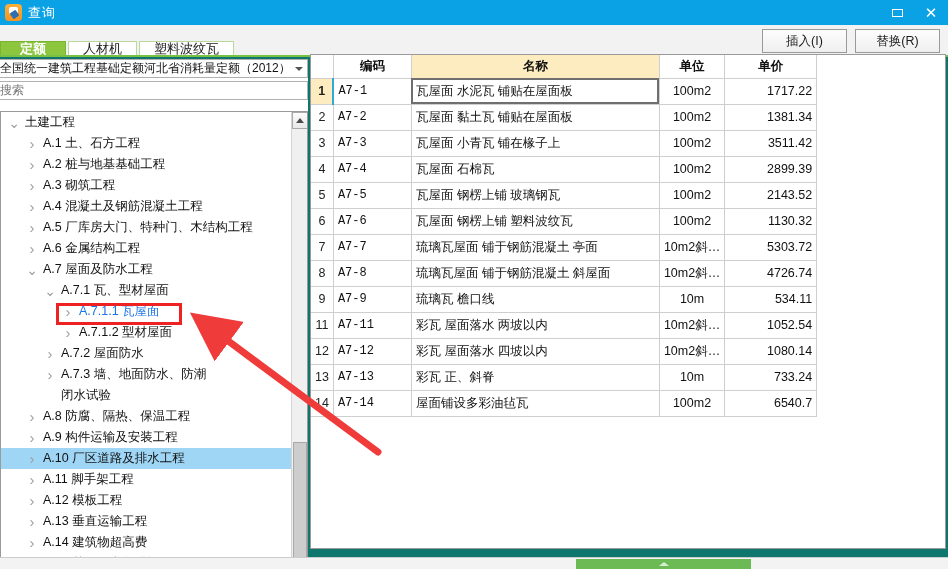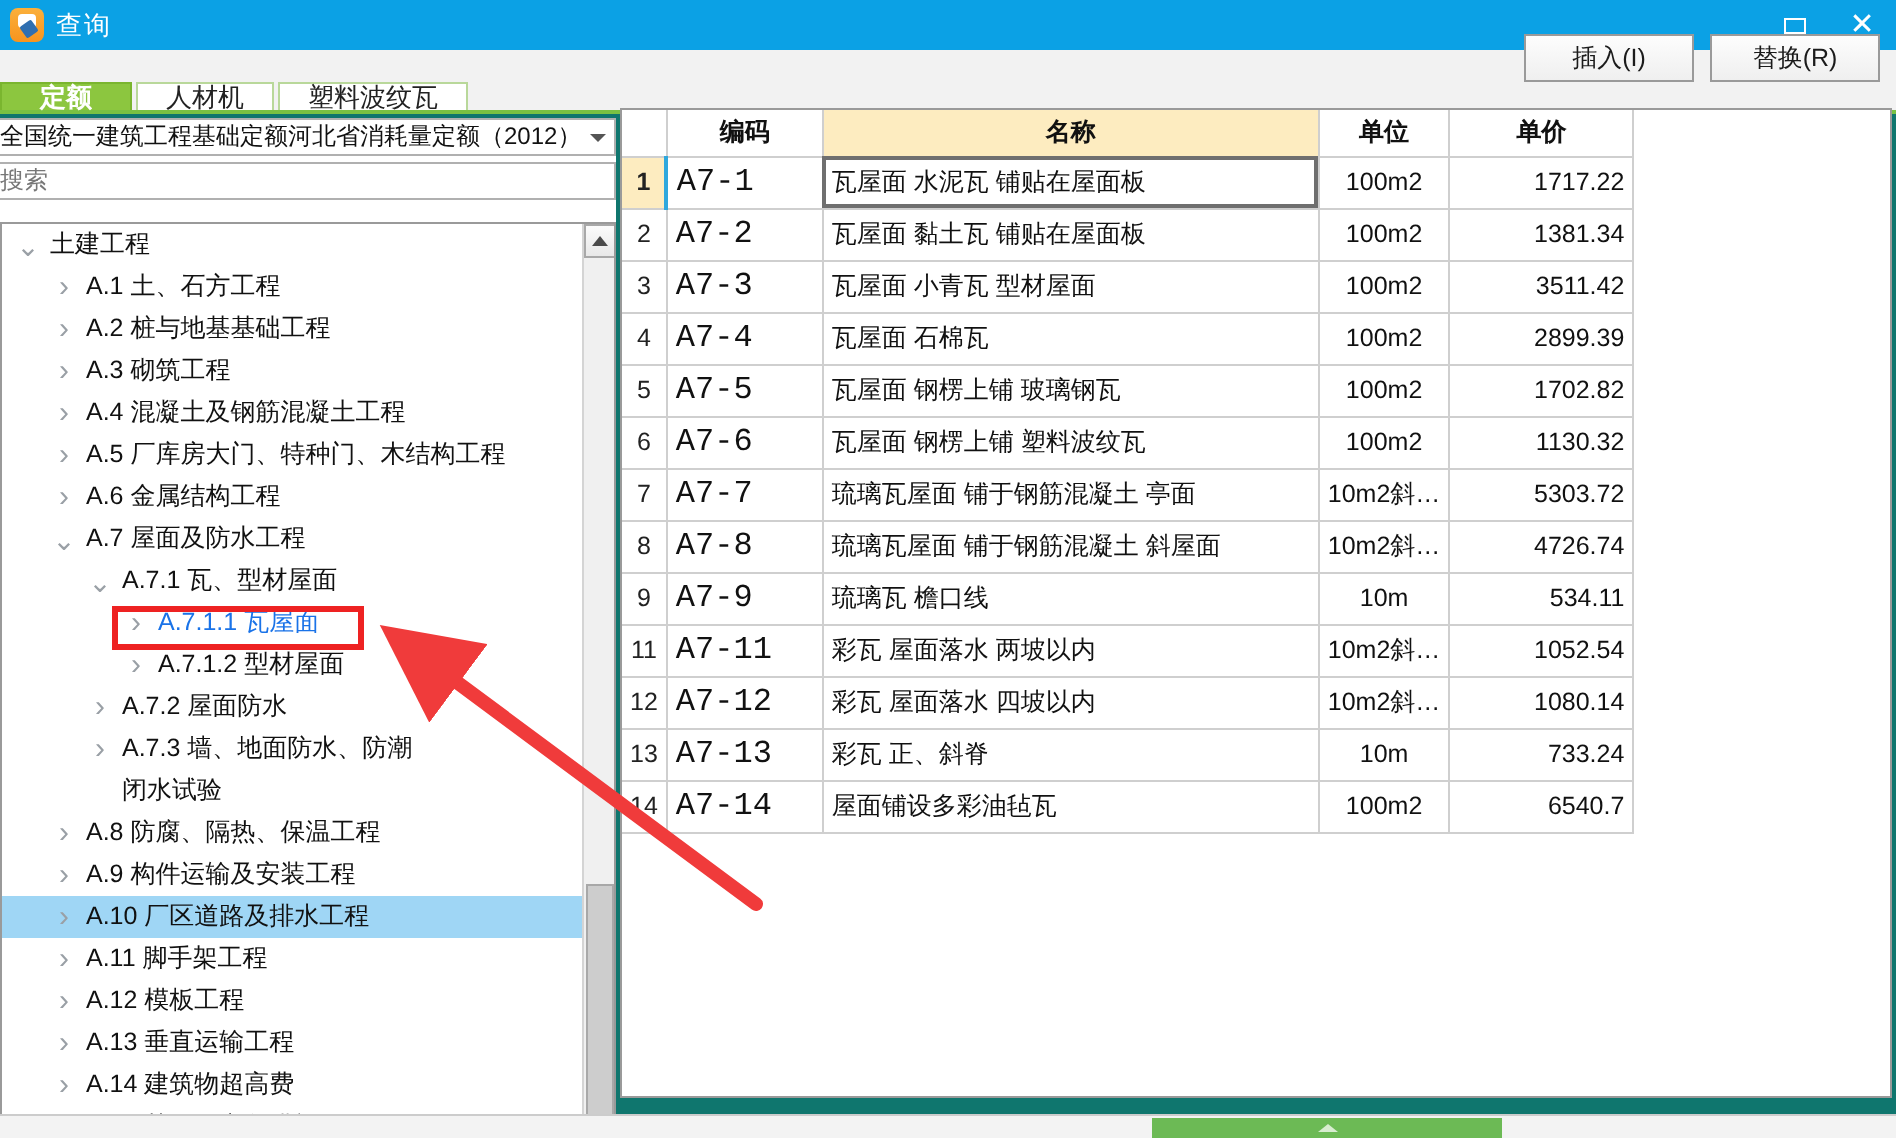--- a/index.html
+++ b/index.html
@@ -77,21 +77,21 @@
     background: #ffffff;
     margin-right: 2px;
   }
   .tab.active {
     background: #8cc63f;
     color: #ffffff;
     font-weight: bold;
     border-color: #7ab52f;
   }
   .toolbar-right {
-    position: absolute; right: 8px; top: 17px;
+    position: absolute; right: 8px; top: 29px;
     display: flex; gap: 8px;
   }
   .tb-btn {
     width: 85px; height: 24px;
     border: 1px solid #9a9a9a;
     background: linear-gradient(#fdfdfd, #efefef);
     font-size: 12.5px; color: #1b1b1b;
     display: flex; align-items: center; justify-content: center;
   }
 
@@ -199,21 +199,21 @@
   table.grid thead th.name-h { background: #fdecc0; }
   table.grid tbody td.rownum {
     text-align: center;
     color: #222;
     background: #ffffff;
   }
   table.grid tbody tr.cur td.rownum {
     background: #fdecc0; font-weight: bold;
     border-right: 2px solid #2fa8dd;
   }
-  td.code { font-family: "Liberation Mono", "DejaVu Sans Mono", monospace; font-size: 16px; text-align: left; padding-left: 3px; }
+  td.code { font-family: "Liberation Mono", "DejaVu Sans Mono", monospace; font-size: 12px; text-align: left; padding-left: 3px; }
   td.name { text-align: left; padding-left: 5px; }
   td.unit { text-align: center; }
   td.price { text-align: right; padding-right: 7px; }
   tr.cur td.name {
     outline: 2px solid #6f6f6f;
     outline-offset: -2px;
   }
   .col-n { width: 21px; }
   .col-c { width: 78px; }
   .col-m { width: 248px; }
@@ -446,37 +446,37 @@
           <tr>
             <td class="rownum">2</td>
             <td class="code">A7-2</td>
             <td class="name">瓦屋面 黏土瓦 铺贴在屋面板</td>
             <td class="unit">100m2</td>
             <td class="price">1381.34</td>
           </tr>
           <tr>
             <td class="rownum">3</td>
             <td class="code">A7-3</td>
-            <td class="name">瓦屋面 小青瓦 型材屋面</td>
+            <td class="name">瓦屋面 小青瓦 铺在椽子上</td>
             <td class="unit">100m2</td>
             <td class="price">3511.42</td>
           </tr>
           <tr>
             <td class="rownum">4</td>
             <td class="code">A7-4</td>
             <td class="name">瓦屋面 石棉瓦</td>
             <td class="unit">100m2</td>
             <td class="price">2899.39</td>
           </tr>
           <tr>
             <td class="rownum">5</td>
             <td class="code">A7-5</td>
             <td class="name">瓦屋面 钢楞上铺 玻璃钢瓦</td>
             <td class="unit">100m2</td>
-            <td class="price">1702.82</td>
+            <td class="price">2143.52</td>
           </tr>
           <tr>
             <td class="rownum">6</td>
             <td class="code">A7-6</td>
             <td class="name">瓦屋面 钢楞上铺 塑料波纹瓦</td>
             <td class="unit">100m2</td>
             <td class="price">1130.32</td>
           </tr>
           <tr>
             <td class="rownum">7</td>

